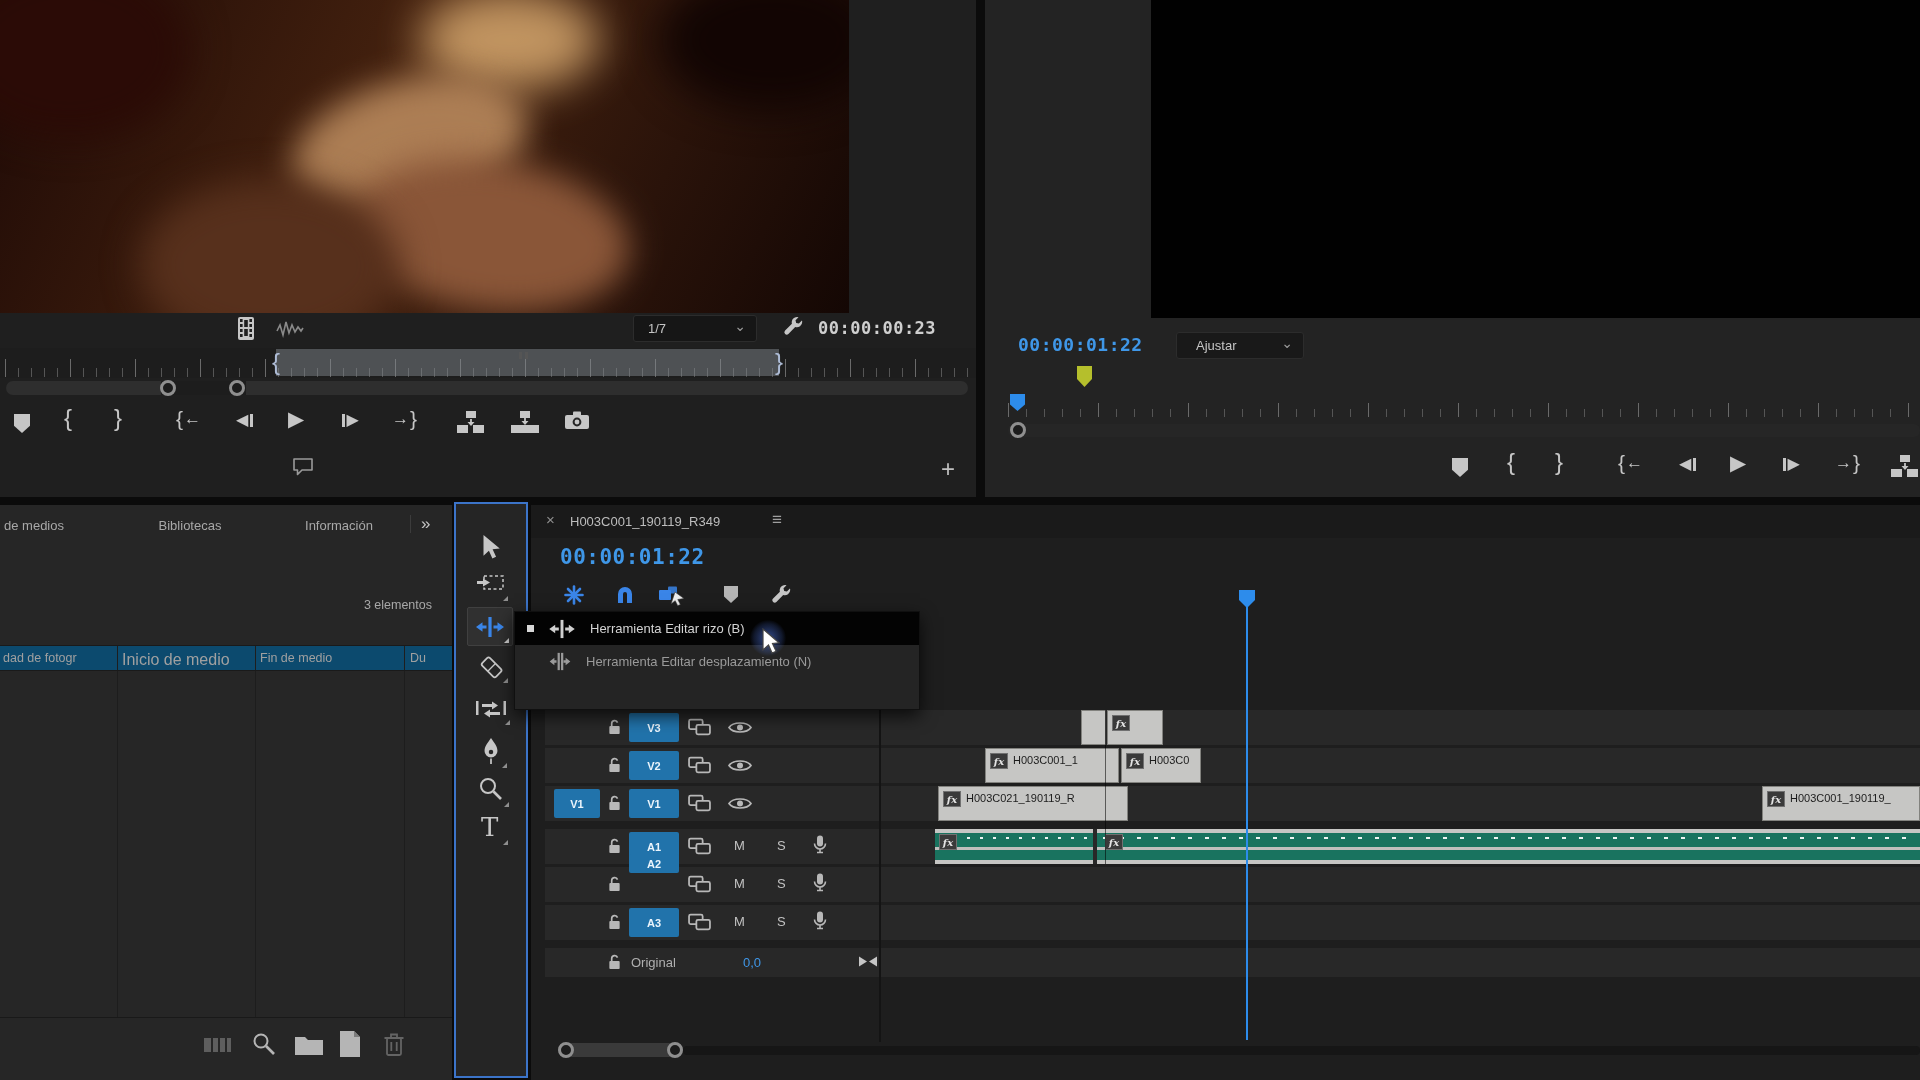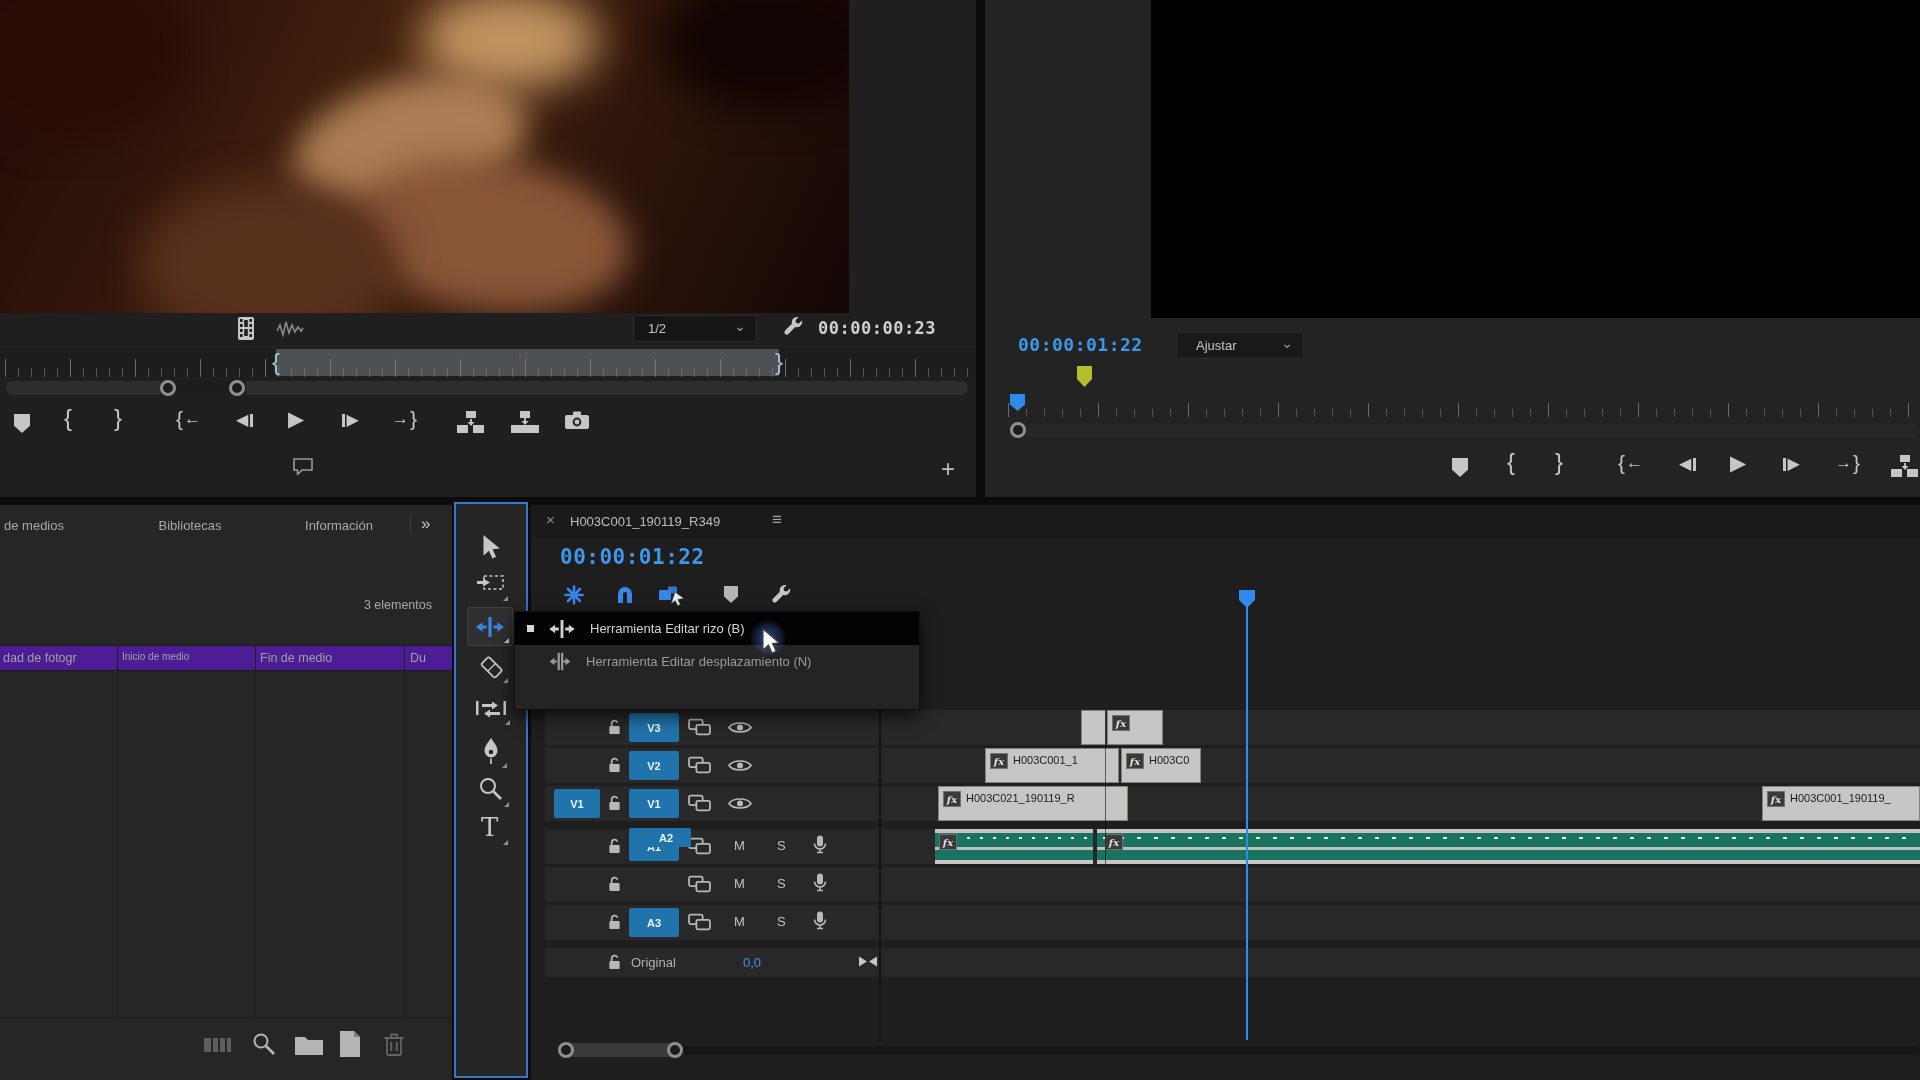--- a/index.html
+++ b/index.html
@@ -68,21 +68,21 @@
     </div>
     <div class="a" style="left:276px;top:320px;">
       <span>
         <svg width="28" height="18" viewBox="0 0 28 18">
             <path d="M1 11l3-6 3 10 3-13 3 11 3-8 3 7 3-5 3 4 2-3" fill="none" stroke="#8a8a8a" stroke-width="1.6"></path>
           </svg>
       </span>
     </div>
 
     <div class="a" style="left:633px;top:315px;width:124px;height:27px;background:#161616;border:1px solid #2c2c2c;border-radius:3px;box-sizing:border-box;display:flex;align-items:center;">
-      <span style="color:#c6c6c6;font-size:13px;margin-left:14px;flex:1;">1/2</span>
+      <span style="color:#c6c6c6;font-size:13px;margin-left:14px;flex:1;">1/7</span>
       <span class="glyph" style="font-size:14px;color:#9a9a9a;margin:-6px 10px 0 0;">⌄</span>
     </div>
     <div class="a" style="left:781px;top:314px;">
       <span>
         <svg width="24" height="26" viewBox="0 0 24 24">
             <path d="M21.2 6.9a5.4 5.4 0 0 1-7 5.2l-6.8 6.8a2.3 2.3 0 0 1-3.3-3.3l6.8-6.8a5.4 5.4 0 0 1 6.6-6.6l-3 3 .7 2.7 2.7.7 3-3c.2.4.3.8.3 1.3z" fill="#c6c6c6"></path>
           </svg>
       </span>
     </div>
     <div class="a tc" style="left:818px;top:318px;font-size:17px;color:#cfcfcf;">00:00:00:23</div>
@@ -216,23 +216,23 @@
 
   <div class="a" style="left:0;top:505px;width:452px;height:575px;background:#262626;">
     <div class="a" style="left:4px;top:13px;font-size:13px;color:#a8a8a8;">de medios</div>
     <div class="a" style="left:130px;top:13px;width:120px;text-align:center;font-size:13px;color:#a8a8a8;">Bibliotecas</div>
     <div class="a" style="left:279px;top:13px;width:120px;text-align:center;font-size:13px;color:#a8a8a8;">Información</div>
     <div class="a" style="left:410px;top:10px;width:1px;height:18px;background:#3c3c3c;"></div>
     <div class="a glyph" style="left:421px;top:10px;font-size:17px;color:#c6c6c6;">»</div>
 
     <div class="a" style="left:310px;top:93px;width:122px;text-align:right;font-size:12.5px;color:#a8a8a8;">3 elementos</div>
 
-    <div class="a" style="left:0;top:140px;width:452px;height:26px;background:#4c1d95;border-top:1px solid #1a1a1a;border-bottom:1px solid #1a1a1a;box-sizing:border-box;">
+    <div class="a" style="left:0;top:140px;width:452px;height:26px;background:#0c4a6e;border-top:1px solid #1a1a1a;border-bottom:1px solid #1a1a1a;box-sizing:border-box;">
       <span class="a" style="left:3px;top:5px;font-size:12.5px;color:#a0a0a0;white-space:nowrap;">dad de fotogr</span>
-      <span class="a" style="left:122px;top:5px;font-size:10px;color:#a0a0a0;white-space:nowrap;">Inicio de medio</span>
+      <span class="a" style="left:122px;top:5px;font-size:16px;color:#a0a0a0;white-space:nowrap;">Inicio de medio</span>
       <span class="a" style="left:260px;top:5px;font-size:12.5px;color:#a0a0a0;white-space:nowrap;">Fin de medio</span>
       <span class="a" style="left:410px;top:5px;font-size:12.5px;color:#a0a0a0;white-space:nowrap;">Du</span>
       <span class="a" style="left:117px;top:0;width:1px;height:24px;background:#1e1e1e;"></span>
       <span class="a" style="left:255px;top:0;width:1px;height:24px;background:#1e1e1e;"></span>
       <span class="a" style="left:404px;top:0;width:1px;height:24px;background:#1e1e1e;"></span>
     </div>
     <div class="a" style="left:0;top:166px;width:452px;height:346px;background:#262626;">
       <span class="a" style="left:117px;top:0;width:1px;height:346px;background:rgba(0,0,0,.22);"></span>
       <span class="a" style="left:255px;top:0;width:1px;height:346px;background:rgba(0,0,0,.22);"></span>
       <span class="a" style="left:404px;top:0;width:1px;height:346px;background:rgba(0,0,0,.22);"></span>
@@ -459,21 +459,21 @@
   <div class="a" style="left:777px;top:838px;font-size:13px;color:#c2c2c2;">S</div>
   <div class="a" style="left:812px;top:834px;"><span><svg width="16" height="21" viewBox="0 0 16 20">
           <rect x="5" y="1" width="6" height="11" rx="3" fill="#b8b8b8"></rect>
           <path d="M2.5 9a5.5 5.5 0 0 0 11 0M8 14.5V18M5 18h6" stroke="#b8b8b8" stroke-width="1.6" fill="none"></path>
         </svg></span></div>
 
   <div class="a" style="left:607px;top:875px;"><span><svg width="15" height="18" viewBox="0 0 16 18">
           <rect x="2.5" y="8" width="11" height="8.5" rx="1" fill="#b8b8b8"></rect>
           <path d="M5 8V5.5a3.2 3.2 0 0 1 6.2-1.2" fill="none" stroke="#b8b8b8" stroke-width="1.8"></path>
         </svg></span></div>
-  <div class="a btn-blue" style="left:629px;top:828px;width:50px;height:19px;padding-left:12px;">
+  <div class="a btn-blue" style="left:629px;top:854px;width:50px;height:19px;">
       <span>A2</span>
     </div>
   <div class="a" style="left:688px;top:875px;"><span><svg width="23" height="18" viewBox="0 0 22 17">
           <rect x="1" y="1.5" width="13" height="9" rx="1.5" fill="none" stroke="#b8b8b8" stroke-width="1.7"></rect>
           <rect x="8" y="6.5" width="13" height="9" rx="1.5" fill="#282828" stroke="#b8b8b8" stroke-width="1.7"></rect>
         </svg></span></div>
   <div class="a" style="left:734px;top:876px;font-size:13px;color:#c2c2c2;">M</div>
   <div class="a" style="left:777px;top:876px;font-size:13px;color:#c2c2c2;">S</div>
   <div class="a" style="left:812px;top:872px;"><span><svg width="16" height="21" viewBox="0 0 16 20">
           <rect x="5" y="1" width="6" height="11" rx="3" fill="#b8b8b8"></rect>

